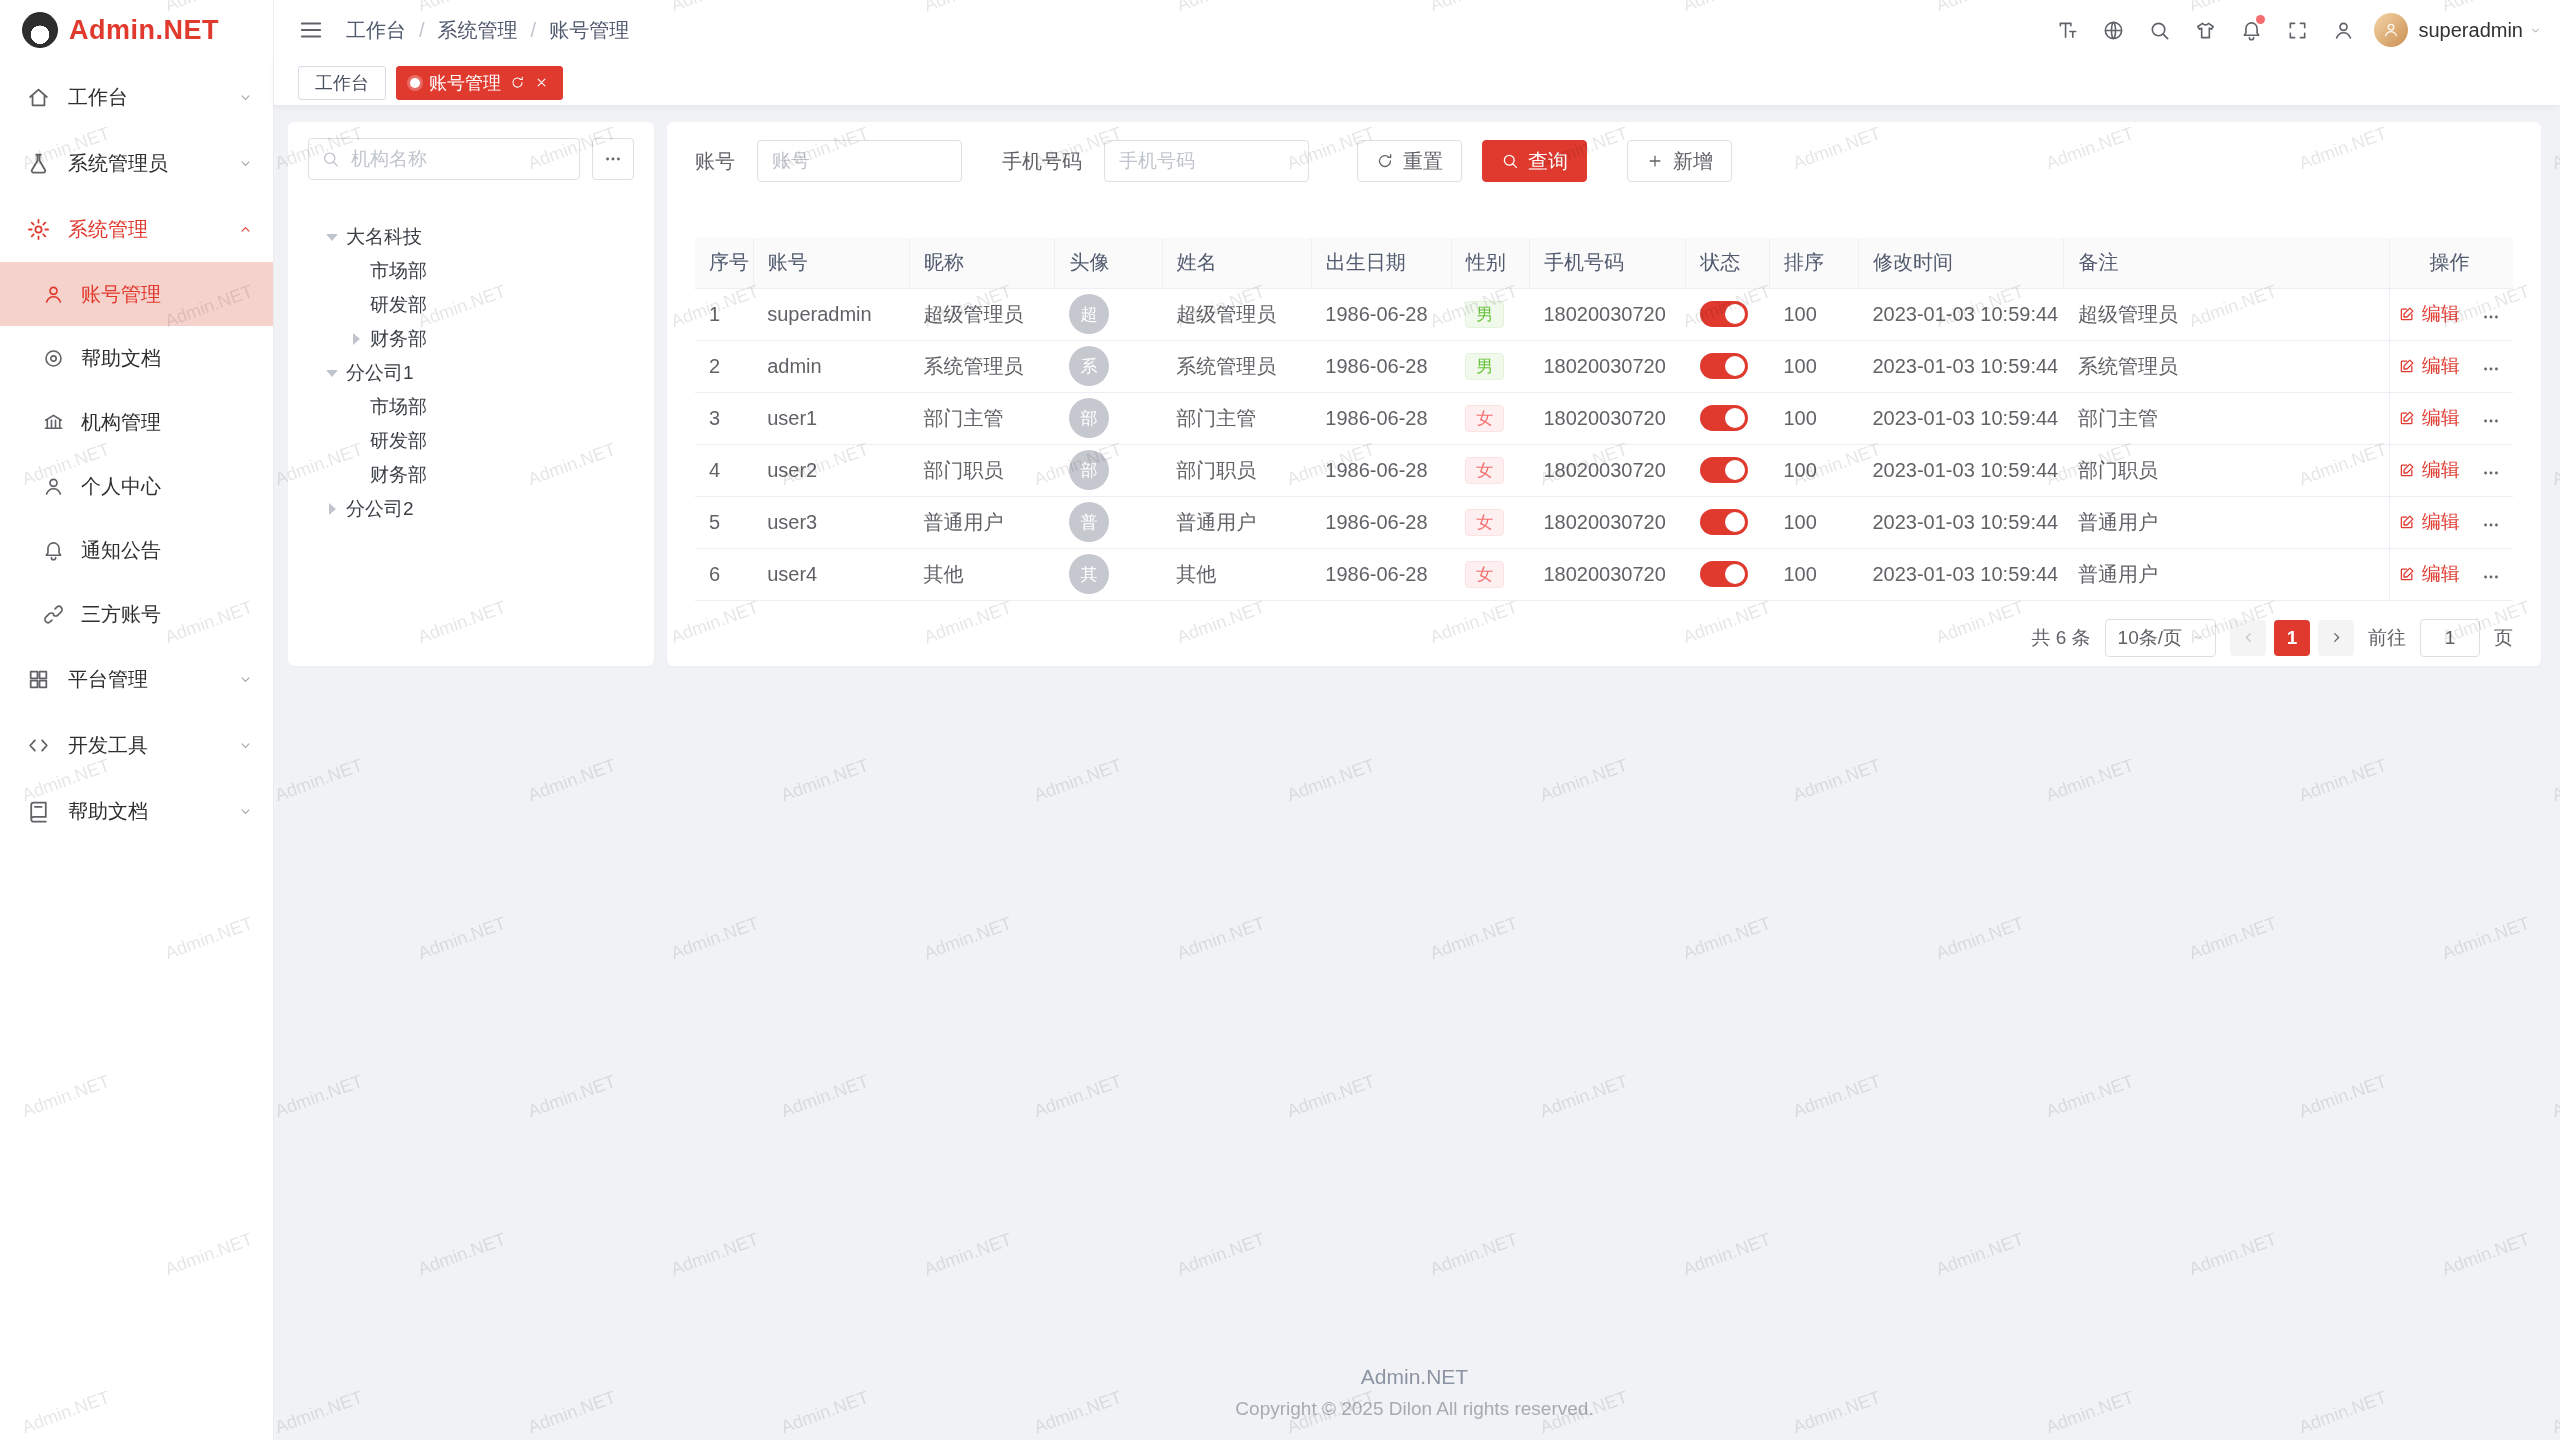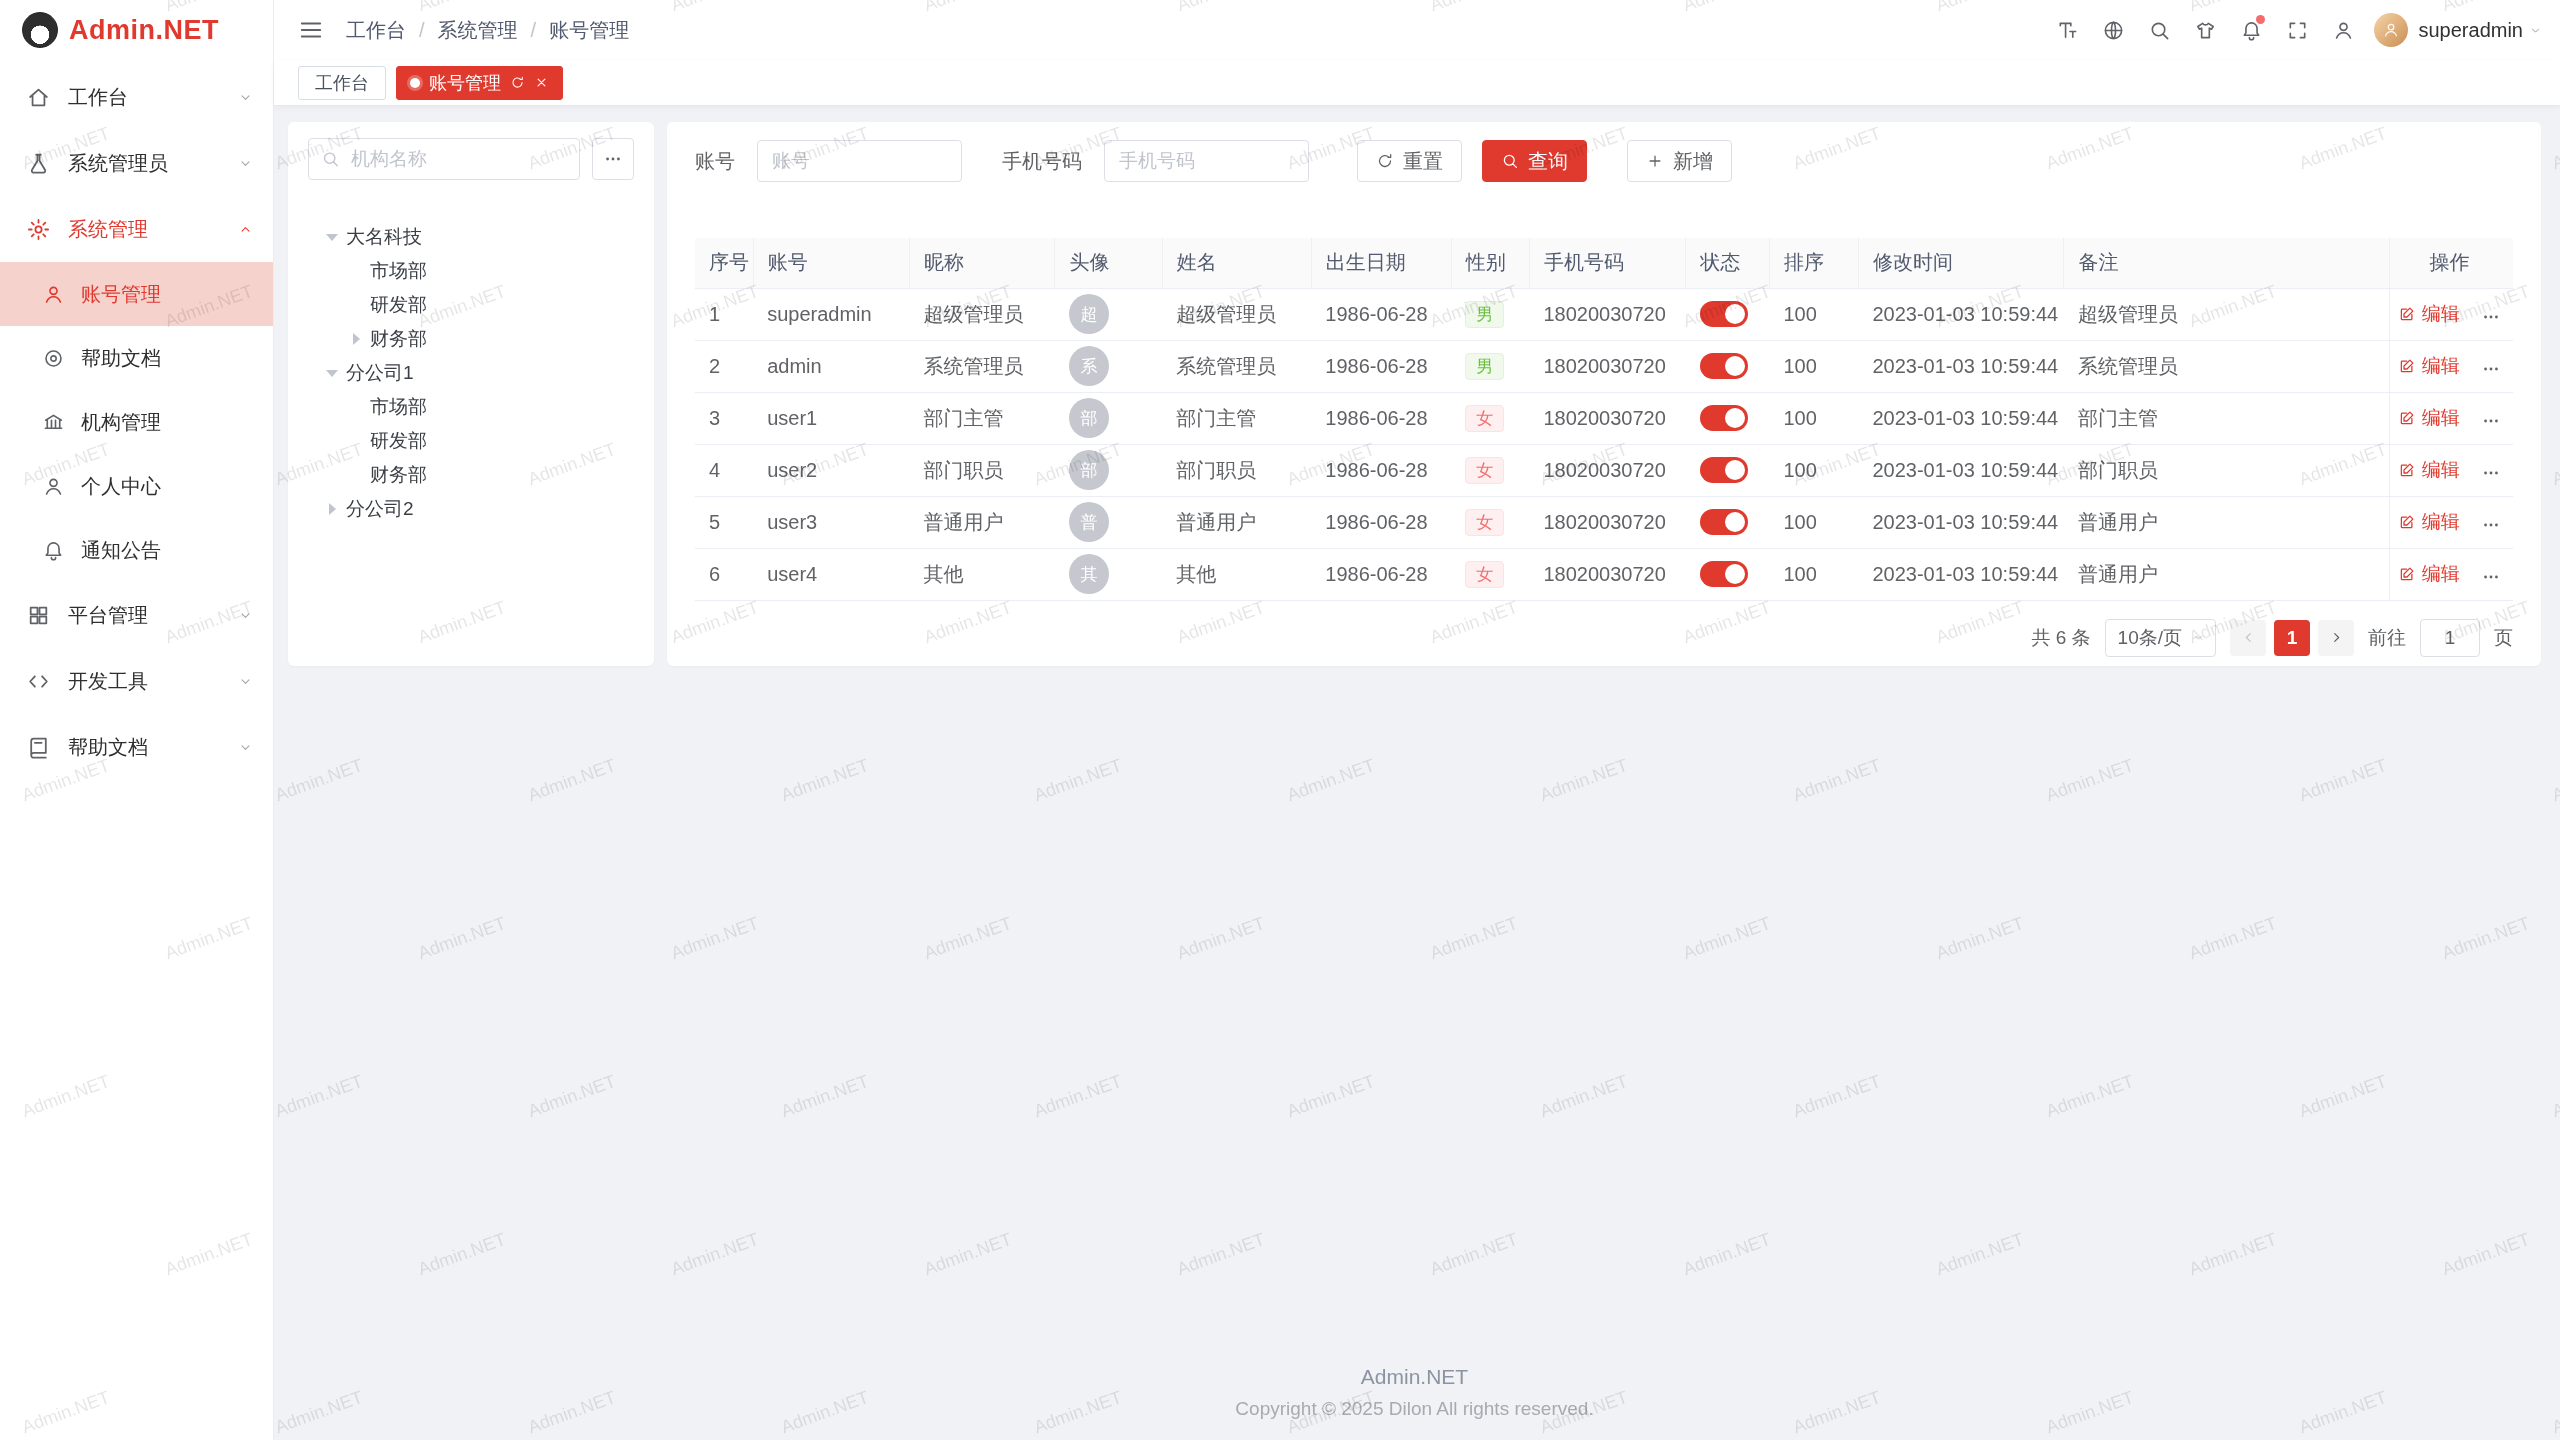--- a/index.html
+++ b/index.html
@@ -306,20 +306,26 @@
             <path d="M12 4.5a3.7 3.7 0 100 7.4 3.7 3.7 0 000-7.4M4.8 19.8c1.3-3.6 4-5.5 7.2-5.5s5.9 1.9 7.2 5.5"></path>
           </svg>
         <span class="mi-label" data-interactable="false">个人中心</span>
       </div>
         <div class="submenu-item" data-interactable="true">
         <svg viewBox="0 0 24 24" class="ic" data-interactable="false">
             <path d="M12 4a5.8 5.8 0 00-5.8 5.8v4.7L4.5 17h15l-1.7-2.5V9.8A5.8 5.8 0 0012 4M9.8 19.5a2.2 2.2 0 004.4 0"></path>
           </svg>
         <span class="mi-label" data-interactable="false">通知公告</span>
       </div>
+        <div class="submenu-item" data-interactable="true">
+        <svg viewBox="0 0 24 24" class="ic" data-interactable="false">
+            <path d="M13.6 6.2l1.7-1.7a3.3 3.3 0 014.7 4.7l-3.4 3.4a3.3 3.3 0 01-4.7 0M10.4 17.8l-1.7 1.7a3.3 3.3 0 01-4.7-4.7l3.4-3.4a3.3 3.3 0 014.7 0"></path>
+          </svg>
+        <span class="mi-label" data-interactable="false">三方账号</span>
+      </div>
         <div class="menu-item" data-interactable="true">
       <svg viewBox="0 0 24 24" class="ic mi-ic" data-interactable="false">
             <path d="M4.5 4.5H11V11H4.5zM13 4.5h6.5V11H13zM4.5 13H11v6.5H4.5zM13 13h6.5v6.5H13z"></path>
           </svg>
       <span class="mi-label" data-interactable="false">平台管理</span>
       <svg viewBox="0 0 24 24" class="ic mi-chev" data-interactable="false">
             <path d="M6.5 9.5l5.5 5.5 5.5-5.5"></path>
           </svg>
     </div>
         <div class="menu-item" data-interactable="true">

